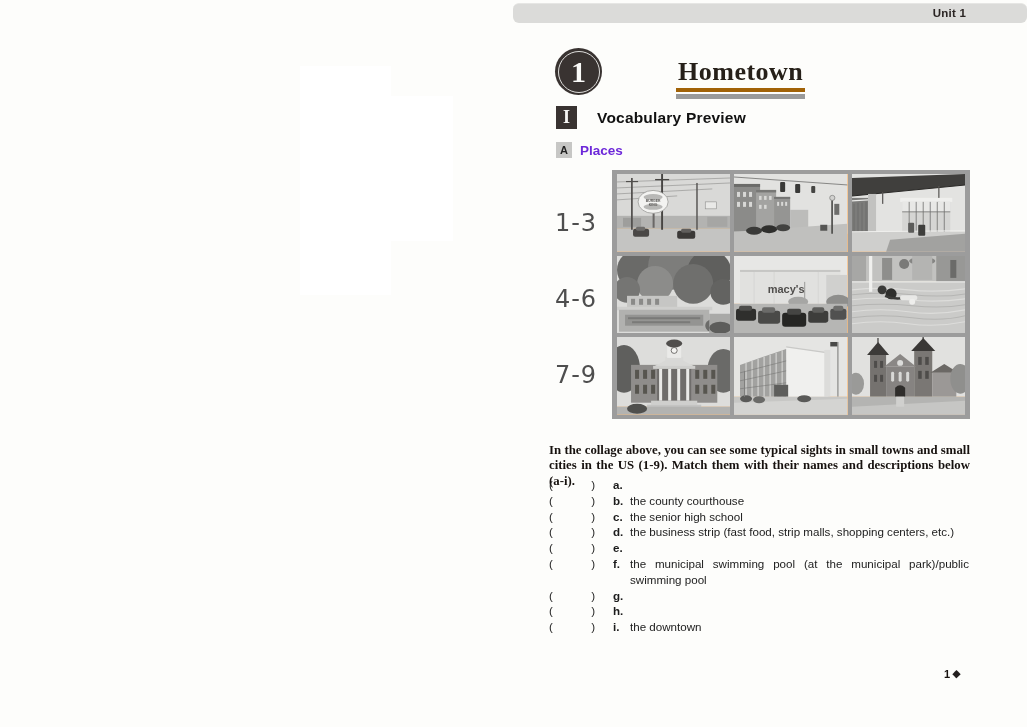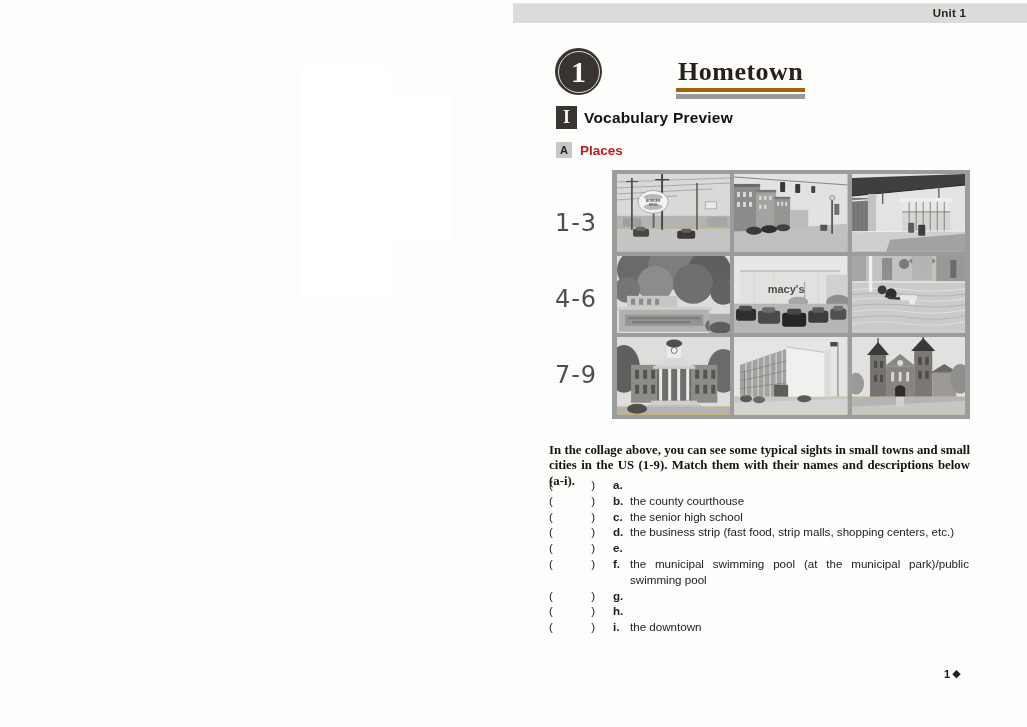--- a/index.html
+++ b/index.html
@@ -3,47 +3,47 @@
 <meta charset="utf-8">
 <style>
   html,body{margin:0;padding:0;}
   body{background:#e9e9e7;font-family:"Liberation Sans",sans-serif;}
   .sheet{position:relative;width:1027px;height:727px;background:#fdfdfb;overflow:hidden;margin:0 auto;}
   .ghost{position:absolute;background:#ffffff;}
   .ghost1{left:300px;top:66px;width:91px;height:229px;}
   .ghost2{left:391px;top:96px;width:62px;height:145px;}
 
   
-  .unit-bar{position:absolute;left:513px;top:3px;width:514px;height:19px;background:#dbdbd9;border-top:1px solid #e6e6e4;}
+  .unit-bar{position:absolute;left:513px;top:3px;width:514px;height:19px;background:#dbdbd9;border-top:1px solid #e6e6e4;border-radius:6px;}
   .unit-bar span{position:absolute;right:61px;top:0;line-height:19px;font-size:11.5px;font-weight:bold;color:#2a2423;letter-spacing:.2px;}
 
   
   .unit-circle{position:absolute;left:555px;top:48px;width:47px;height:47px;border-radius:50%;background:#393331;display:flex;align-items:center;justify-content:center;}
   .unit-circle::before{content:"";position:absolute;inset:2.5px;border:1.5px solid #dedddb;border-radius:50%;}
   .unit-circle .num{position:relative;color:#fbfbf9;font-family:"Liberation Serif",serif;font-weight:bold;font-size:30px;line-height:1;}
 
   
   .title-wrap{position:absolute;left:676px;top:57px;text-align:center;}
   .title-text{display:inline-block;font-family:"Liberation Serif",serif;font-weight:bold;font-size:26px;letter-spacing:.5px;color:#262019;border-bottom:4px solid #a16207;padding:0 2px 1px 2px;}
   .title-bar{height:5px;background:#9a9a9a;margin-top:2px;}
 
   
   .sec-row{position:absolute;display:flex;align-items:center;}
   .sec1{left:556px;top:106px;}
   .sq-I{width:21px;height:23px;background:#393331;color:#f6f6f4;font-family:"Liberation Serif",serif;font-weight:bold;font-size:18px;display:flex;align-items:center;justify-content:center;}
-  .sec1 .lbl{margin-left:7px;font-size:15.5px;font-weight:bold;color:#111111;letter-spacing:.2px;}
+  .sec1 .lbl{margin-left:20px;font-size:15.5px;font-weight:bold;color:#111111;letter-spacing:.2px;}
   .sec2{left:556px;top:142px;}
   .sq-A{width:16px;height:16px;background:#c7c7c5;color:#232323;font-weight:bold;font-size:11px;display:flex;align-items:center;justify-content:center;}
-  .sec2 .lbl{margin-left:8px;font-size:13.5px;font-weight:bold;color:#b91c1c;}
+  .sec2 .lbl{margin-left:8px;font-size:13.5px;font-weight:bold;color:#6d28d9;}
 
   
   .row-label{position:absolute;left:550px;width:52px;text-align:center;font-family:"DejaVu Sans",sans-serif;font-size:24px;color:#4e4e4e;letter-spacing:1px;}
   .rl1{top:209px;} .rl2{top:285px;} .rl3{top:361px;}
   .photo-grid{position:absolute;left:612px;top:170px;width:358px;height:249px;background:#9c9c9c;box-sizing:border-box;padding:4px 5px;display:grid;grid-template-columns:repeat(3,1fr);grid-template-rows:repeat(3,1fr);gap:4px;}
-  .cell{overflow:hidden;background:#eab308;}
+  .cell{overflow:hidden;background:#fdba74;}
   .cell svg{display:block;width:100%;height:100%;}
 
   
   .instr{position:absolute;left:549px;top:430px;width:421px;font-family:"Liberation Serif",serif;font-weight:bold;font-size:12.8px;line-height:15.5px;text-align:justify;color:#17120f;}
 
   
   .mlist{position:absolute;left:549px;top:477px;width:421px;font-size:11.6px;line-height:15.8px;color:#1c1c1c;}
   .mrow{display:grid;grid-template-columns:46px 18px 17px 339px;}
   .parens{display:flex;justify-content:space-between;}
   .letter{grid-column:3;font-weight:bold;}

